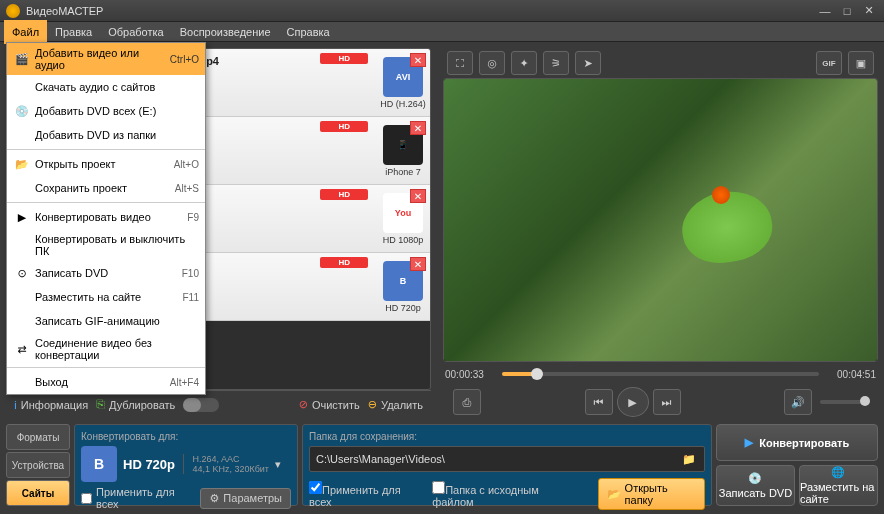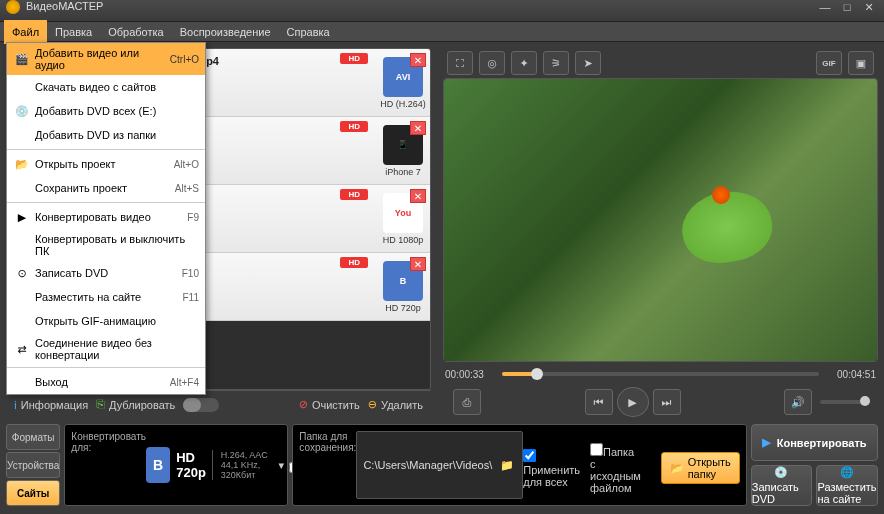--- a/index.html
+++ b/index.html
@@ -1,17 +1,17 @@
 <!DOCTYPE html>
 <html><head>
 <meta charset="utf-8">
 <style>
 *{margin:0;padding:0;box-sizing:border-box;font-family:Tahoma,Arial,sans-serif;font-size:11px;user-select:none}
 body{background:#3a3a3a;width:884px;height:514px;overflow:hidden;color:#ccc}
-.titlebar{height:22px;background:linear-gradient(#4a4a4a,#3a3a3a);display:flex;align-items:flex-start;padding:0 6px;border-bottom:1px solid #222}
+.titlebar{height:22px;background:linear-gradient(#4a4a4a,#3a3a3a);display:flex;align-items:center;padding:0 6px;border-bottom:1px solid #222}
 .titlebar .logo{width:14px;height:14px;background:radial-gradient(circle,#ffb800,#cc8800);border-radius:50%;margin-right:6px}
 .titlebar .title{flex:1;color:#ddd}
 .titlebar .winbtn{width:18px;height:14px;margin-left:4px;display:flex;align-items:center;justify-content:center;color:#ccc;cursor:pointer}
 .menubar{height:20px;background:#4a4a4a;display:flex;align-items:center;padding:0 4px;border-bottom:1px solid #222}
 .menubar .mi{padding:6px 8px;color:#ddd;cursor:pointer}
 .menubar .mi.active{background:#ffb347;color:#000}
 .dropmenu{position:absolute;left:6px;top:42px;width:200px;background:#fff;border:1px solid #888;box-shadow:2px 2px 6px rgba(0,0,0,.4);z-index:100}
 .dropmenu .dmi{display:flex;align-items:center;padding:4px 6px;color:#000;cursor:pointer}
 .dropmenu .dmi.hl{background:#ffb347}
 .dropmenu .dmi .dmicon{width:18px;height:16px;margin-right:4px;display:flex;align-items:center;justify-content:center}
@@ -23,21 +23,21 @@
 .left{width:437px;padding:6px;display:flex;flex-direction:column}
 .listarea{flex:1;background:#2e2e2e;border:1px solid #555;border-radius:3px;overflow:hidden;position:relative}
 .vrow{display:flex;align-items:center;background:linear-gradient(#f8f8f8,#e8e8e8);border-bottom:1px solid #ccc;height:68px;padding:4px;position:relative}
 .vrow .vinfo{flex:1;color:#333;overflow:hidden}
 .vrow .vtitle{font-weight:bold;color:#222;font-size:11px;white-space:nowrap}
 .vrow .vmeta{font-size:10px;color:#555;margin-top:2px}
 .vrow .vql{display:flex;gap:10px;font-size:10px;color:#444;margin-top:4px}
 .vrow .fmt{width:46px;text-align:center}
 .vrow .fmticon{width:40px;height:40px;border-radius:4px;display:flex;align-items:center;justify-content:center;margin:0 auto;font-size:9px;font-weight:bold;color:#fff}
 .vrow .fmtlbl{font-size:9px;color:#333;margin-top:2px}
-.vrow .hd{position:absolute;right:62px;top:4px;background:#e33;color:#fff;font-size:8px;font-weight:bold;padding:1px 8px;border-radius:2px}
+.vrow .hd{position:absolute;right:62px;top:4px;background:#e33;color:#fff;font-size:8px;font-weight:bold;padding:1px 18px;border-radius:2px}
 .vrow .close{position:absolute;right:4px;top:4px;width:16px;height:14px;background:#e55;color:#fff;display:flex;align-items:center;justify-content:center;border:1px solid #c33;font-size:10px;cursor:pointer}
 .listbar{height:28px;background:#3a3a3a;display:flex;align-items:center;padding:0 8px;gap:8px;border-top:1px solid #555}
 .listbar .lb{display:flex;align-items:center;gap:4px;color:#ccc;cursor:pointer;font-size:10px}
 .listbar .spacer{flex:1}
 .listbar .switch{width:36px;height:14px;background:#555;border-radius:7px;position:relative}
 .listbar .switch::after{content:'';position:absolute;width:18px;height:14px;background:#888;border-radius:7px;left:0}
 .right{flex:1;padding:6px;display:flex;flex-direction:column}
 .vtoolbar{height:30px;display:flex;align-items:center;gap:6px;padding:0 4px}
 .vtoolbar .tb{width:26px;height:24px;background:#444;border:1px solid #666;border-radius:3px;display:flex;align-items:center;justify-content:center;color:#ccc;cursor:pointer}
 .vtoolbar .tspacer{flex:1}
@@ -54,21 +54,21 @@
 .pcontrols .pb{width:28px;height:26px;background:#444;border:1px solid #666;border-radius:3px;display:flex;align-items:center;justify-content:center;color:#ccc;cursor:pointer;margin:0 2px}
 .pcontrols .pb.play{width:32px;height:30px;border-radius:50%}
 .pcontrols .pspacer{flex:1}
 .pcontrols .vol{display:flex;align-items:center;gap:6px}
 .pcontrols .vtrack{width:50px;height:4px;background:#555;border-radius:2px;position:relative}
 .pcontrols .vtrack .vknob{position:absolute;right:0;top:-4px;width:10px;height:10px;background:#ccc;border-radius:50%}
 .bottom{height:88px;display:flex;gap:4px;padding:0 6px 6px}
 .tabs{width:64px;display:flex;flex-direction:column;gap:2px}
 .tabs .tab{flex:1;background:#4a4a4a;border:1px solid #666;display:flex;align-items:center;justify-content:center;color:#ccc;cursor:pointer;font-size:10px;border-radius:3px}
 .tabs .tab.active{background:linear-gradient(#ffd47f,#ffb347);color:#000;font-weight:bold}
-.panel{background:#000000;border:1px solid #555;border-radius:3px;padding:6px;display:flex;flex-direction:row}
+.panel{background:#0c4a6e;border:1px solid #555;border-radius:3px;padding:6px;display:flex;flex-direction:column}
 .panel .ptitle{font-size:10px;color:#aaa;margin-bottom:4px}
 .convpanel{width:224px}
 .convpanel .cmain{display:flex;align-items:center;gap:6px;flex:1}
 .convpanel .cicon{width:36px;height:36px;background:#4a76c7;border-radius:4px;display:flex;align-items:center;justify-content:center;color:#fff;font-weight:bold;font-size:14px}
 .convpanel .cfmt{flex:1;display:flex;align-items:center}
 .convpanel .cfmtname{font-weight:bold;color:#fff;font-size:13px}
 .convpanel .cfmtdet{font-size:9px;color:#999}
 .convpanel .carrow{width:16px;color:#ccc;cursor:pointer}
 .convpanel .cfoot{display:flex;align-items:center;gap:6px;margin-top:4px}
 .convpanel .chk{display:flex;align-items:center;gap:4px;font-size:10px;color:#ccc}
@@ -106,21 +106,21 @@
 </div>
 
 <div class="dropmenu" id="dropmenu">
     <div class="dmi hl">
       <span class="dmicon">🎬</span>
       <span class="dmlbl">Добавить видео или аудио</span>
       <span class="dmshc">Ctrl+O</span>
     </div>
     <div class="dmi">
       <span class="dmicon"></span>
-      <span class="dmlbl">Скачать видео с сайтов</span>
+      <span class="dmlbl">Скачать аудио с сайтов</span>
       <span class="dmshc"></span>
     </div>
     <div class="dmi">
       <span class="dmicon">💿</span>
       <span class="dmlbl">Добавить DVD всех (E:)</span>
       <span class="dmshc"></span>
     </div>
     <div class="dmi">
       <span class="dmicon"></span>
       <span class="dmlbl">Добавить DVD из папки</span>
@@ -153,21 +153,21 @@
       <span class="dmlbl">Записать DVD</span>
       <span class="dmshc">F10</span>
     </div>
     <div class="dmi">
       <span class="dmicon"></span>
       <span class="dmlbl">Разместить на сайте</span>
       <span class="dmshc">F11</span>
     </div>
     <div class="dmi">
       <span class="dmicon"></span>
-      <span class="dmlbl">Открыть GIF-анимацию</span>
+      <span class="dmlbl">Записать GIF-анимацию</span>
       <span class="dmshc"></span>
     </div>
     <div class="dmi">
       <span class="dmicon">⇄</span>
       <span class="dmlbl">Соединение видео без конвертации</span>
       <span class="dmshc"></span>
     </div>
     <div class="sep"></div>
     <div class="dmi">
       <span class="dmicon"></span>

